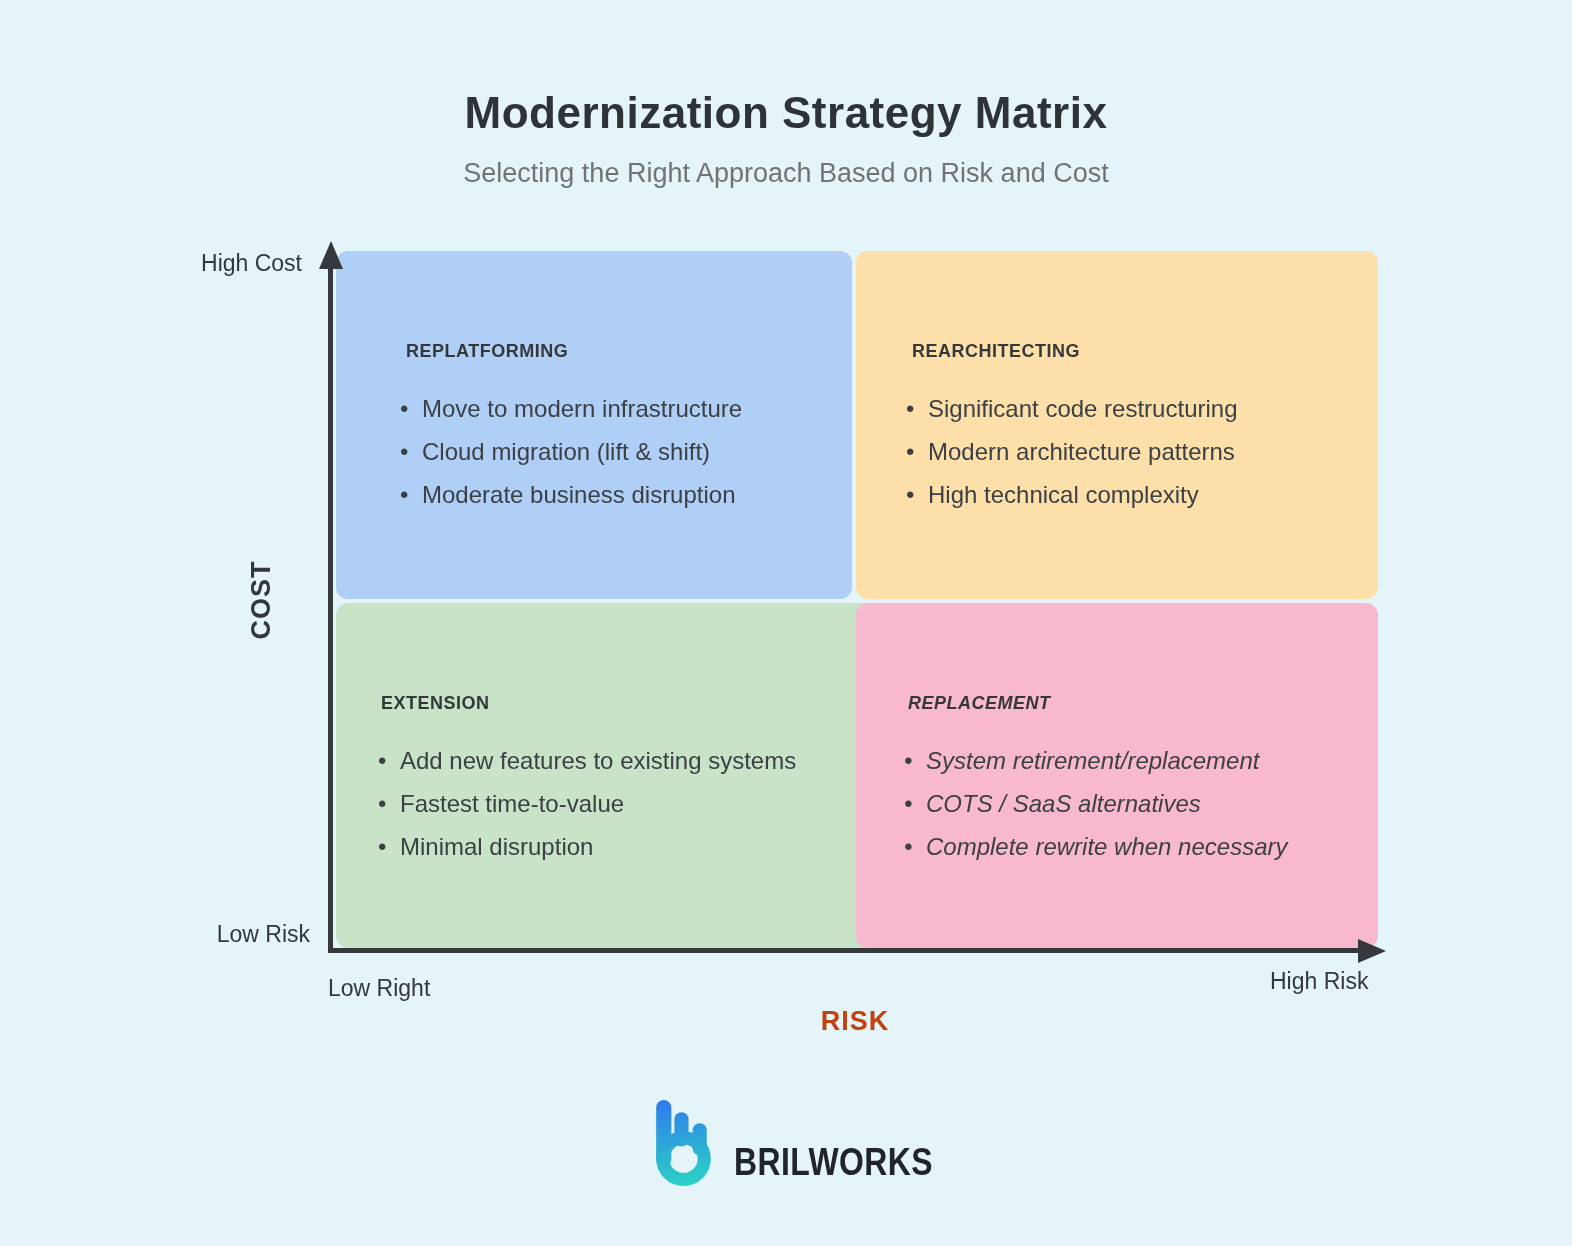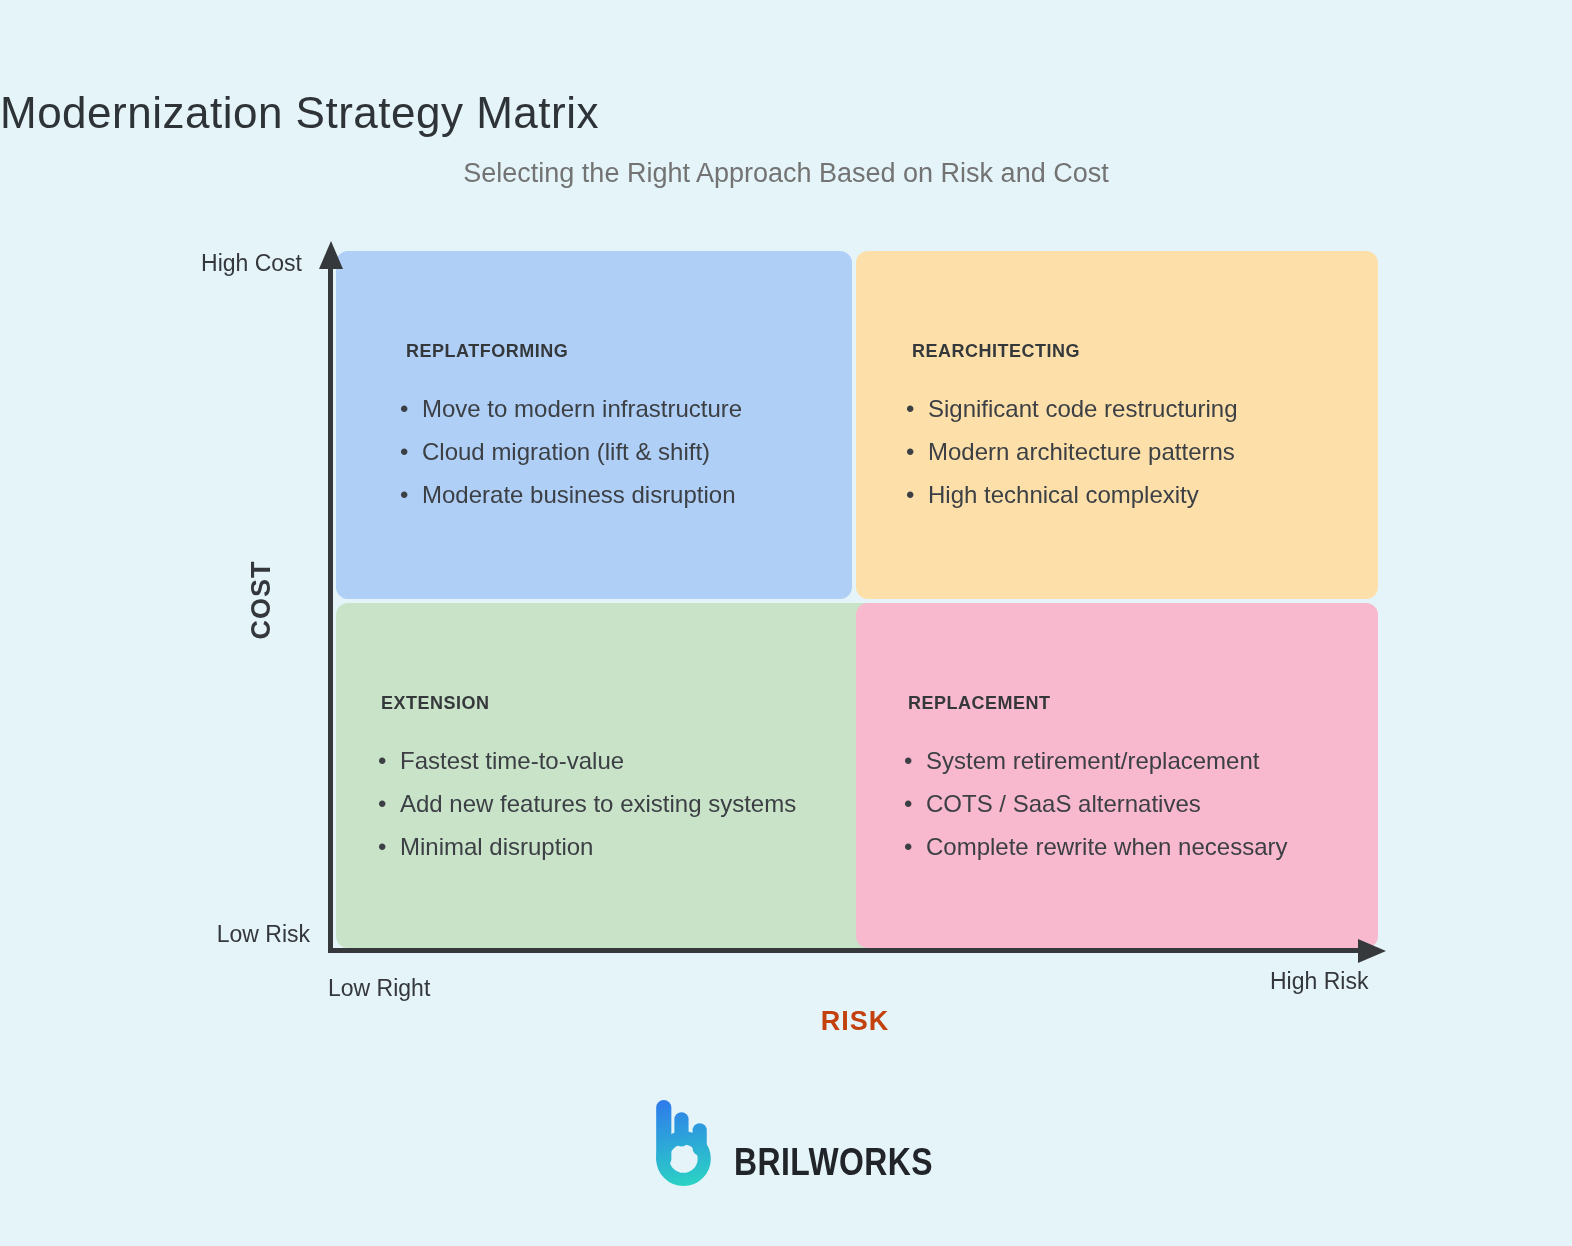--- a/index.html
+++ b/index.html
@@ -1,21 +1,21 @@
 <!DOCTYPE html>
 <html><head>
 <meta charset="utf-8">
 <style>
   html,body{margin:0;padding:0;}
   body{font-family:"Liberation Sans", sans-serif; -webkit-font-smoothing:antialiased;}
   #canvas{position:relative; width:1572px; height:1246px; background:#E4F4F9; overflow:hidden;}
 
   
-  .page-title{position:absolute; top:88px; left:0; width:100%; 
-    font-size:44px; font-weight:400; letter-spacing:.5px; color:#2E3338;}
+  .page-title{position:absolute; top:88px; left:0; width:100%; text-align:center;
+    font-size:44px; font-weight:700; letter-spacing:.5px; color:#2E3338;}
   .page-subtitle{position:absolute; top:158px; left:0; width:100%; text-align:center;
     font-size:27px; font-weight:400; color:#737373;}
 
   
   .quadrant{position:absolute; border-radius:12px;}
   .q-tl{left:336px; top:251px; width:516px; height:348px;}
   .q-tr{left:856px; top:251px; width:522px; height:348px;}
   .q-bl{left:336px; top:603px; width:592px; height:345px;}
   .q-br{left:856px; top:603px; width:522px; height:345px;}
 
@@ -102,34 +102,34 @@
           <span>High technical complexity</span>
         </li>
     </ul>
   </div>
 
   <div class="quadrant q-bl" style="background: rgb(201, 227, 201);">
     <h2 class="q-title">EXTENSION</h2>
     <ul class="q-bullets">
       <li>
           <span class="dot"></span>
-          <span>Fastest time-to-value</span>
+          <span>Add new features to existing systems</span>
         </li>
       <li>
           <span class="dot"></span>
-          <span>Add new features to existing systems</span>
+          <span>Fastest time-to-value</span>
         </li>
       <li>
           <span class="dot"></span>
           <span>Minimal disruption</span>
         </li>
     </ul>
   </div>
 
-  <div class="quadrant q-br" style="background: rgb(248, 184, 205);">
+  <div class="quadrant q-br" style="background: rgb(248, 184, 205); font-style: italic;">
     <h2 class="q-title">REPLACEMENT</h2>
     <ul class="q-bullets">
       <li>
           <span class="dot"></span>
           <span>System retirement/replacement</span>
         </li>
       <li>
           <span class="dot"></span>
           <span>COTS / SaaS alternatives</span>
         </li>

